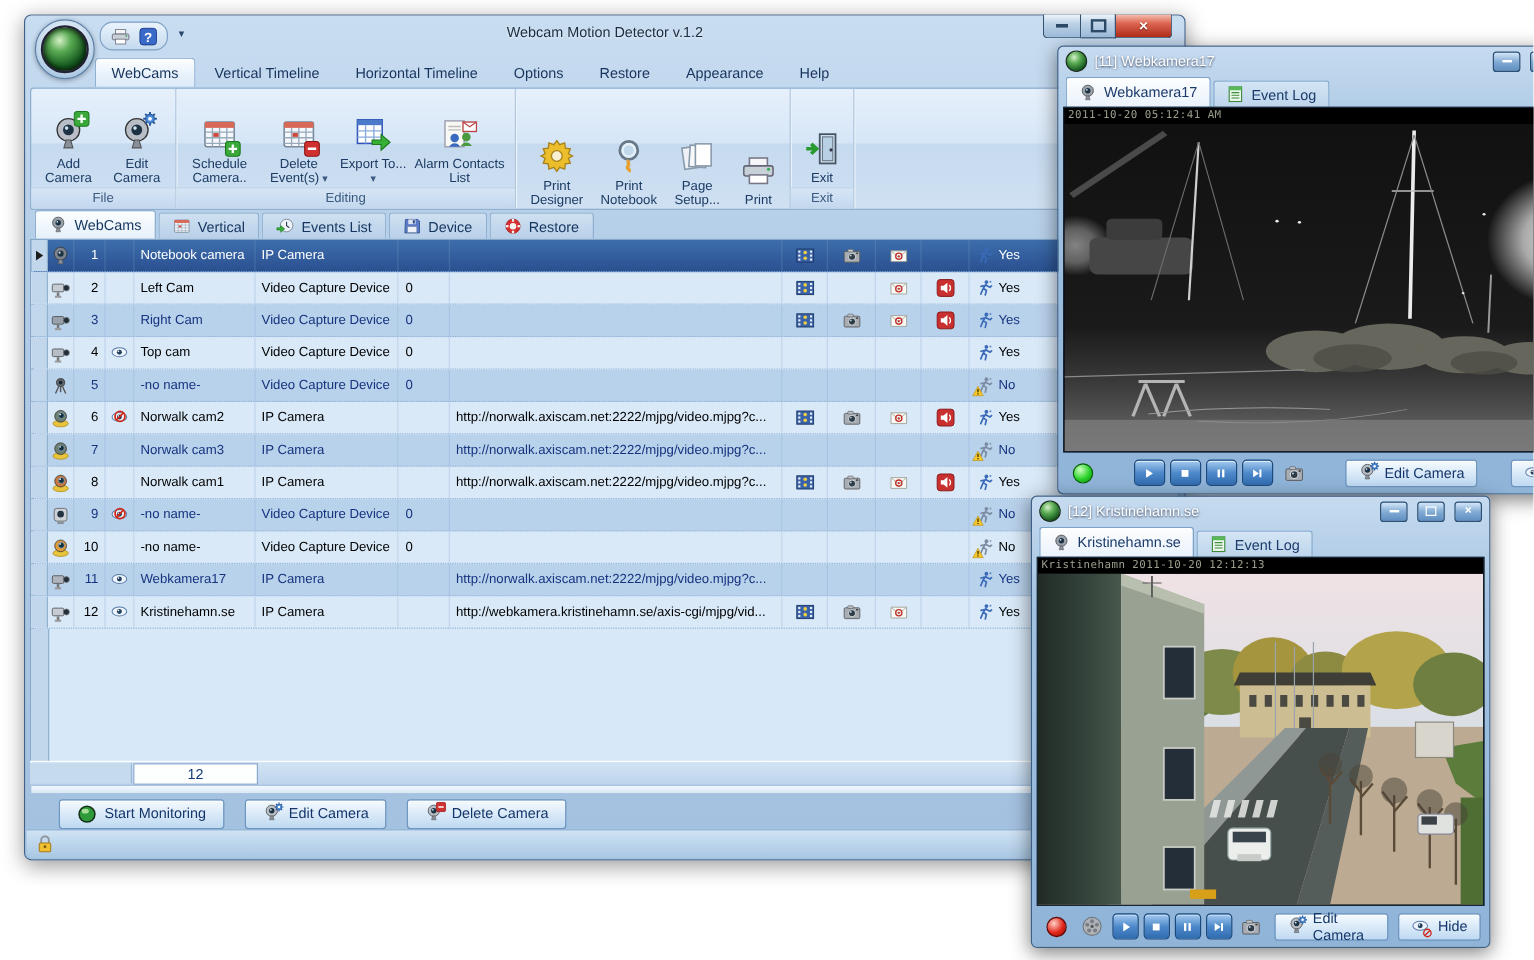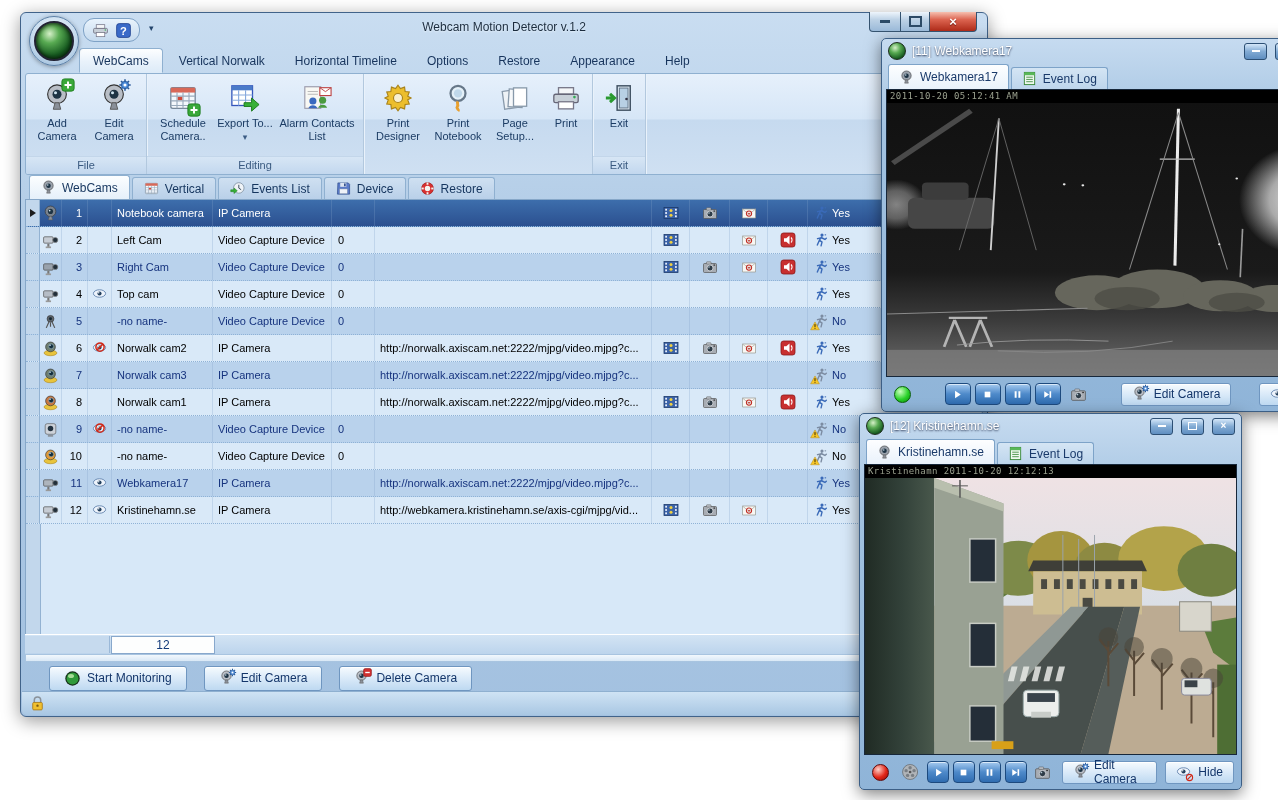--- a/index.html
+++ b/index.html
@@ -32,21 +32,21 @@
 
   
   .menubar{position:absolute;left:58px;top:34px;right:6px;height:26px;display:flex;align-items:flex-end;gap:2px;}
   .mtab{padding:5px 13px 4px;font-size:12px;color:#17345c;border-radius:4px 4px 0 0;border:1px solid transparent;}
   .mtab.active{background:linear-gradient(#fdfeff,#e9f2fb 55%,#ddebf8);border-color:#8fb0d0;border-bottom-color:#ddebf8;}
 
   
   .ribbon{position:absolute;left:4px;right:4px;top:60px;height:100px;border:1px solid #8fb0d0;border-radius:3px;
     background:linear-gradient(#e6f0fb 0%,#d6e6f7 45%,#c6daef 46%,#cfe0f2 100%);display:flex;align-items:stretch;overflow:hidden;}
   .rgroup{display:flex;flex-direction:column;border-right:1px solid #b2c8de;box-shadow:1px 0 0 #e9f2fb;}
-  .rgroup-body{flex:1;display:flex;align-items:flex-start;padding:2px 3px 0;}
+  .rgroup-body{flex:1;display:flex;align-items:flex-end;padding:2px 3px 0;}
   .rgroup-label{height:17px;font-size:11px;color:#3a5a80;text-align:center;line-height:16px;
     background:linear-gradient(#d7e6f5,#c2d7ee);border-top:1px solid #c3d6ea;}
   .rbtn{display:flex;flex-direction:column;align-items:center;padding-top:4px;gap:1px;font-size:11px;color:#1c3c64;
     text-align:center;line-height:1.15;border-radius:3px;}
   .rlabel{white-space:pre-line;}
   .rlabel.dd::after{content:" ▾";font-size:9px;color:#3c5c84}
   .ic32{position:relative;width:36px;height:36px;display:flex;align-items:center;justify-content:center;}
   .ic32 .base{width:30px;height:30px}
   .ic32 .badge{position:absolute;width:14px;height:14px;}
   .badge.tr{top:-2px;right:0}
@@ -400,21 +400,21 @@
             <span class="g-max"></span>
           </div>
         <div class="capbtn close">
             <span class="g-x">×</span>
           </div>
       </div>
     </div>
 
     <div class="menubar">
       <div class="mtab active">WebCams</div>
-      <div class="mtab">Vertical Norwalk</div>
+      <div class="mtab">Vertical Timeline</div>
       <div class="mtab">Horizontal Timeline</div>
       <div class="mtab">Options</div>
       <div class="mtab">Restore</div>
       <div class="mtab">Appearance</div>
       <div class="mtab">Help</div>
     </div>
 
     <div class="ribbon">
       <div class="rgroup">
         <div class="rgroup-body">
@@ -448,20 +448,31 @@
           <div class="rbtn" style="width:66px">
             <span class="ic32">
                 <svg class="base" viewBox="0 0 16 16">
                   <use href="#s-cal"></use>
                 </svg>
                 <svg class="badge br" viewBox="0 0 16 16">
                   <use href="#s-plusb"></use>
                 </svg>
               </span>
             <span class="rlabel">Schedule Camera..</span>
+          </div>
+          <div class="rbtn" style="width:66px">
+            <span class="ic32">
+                <svg class="base" viewBox="0 0 16 16">
+                  <use href="#s-cal"></use>
+                </svg>
+                <svg class="badge br" viewBox="0 0 16 16">
+                  <use href="#s-minusb"></use>
+                </svg>
+              </span>
+            <span class="rlabel dd">Delete Event(s)</span>
           </div>
           <div class="rbtn" style="width:58px">
             <span class="ic32">
                 <svg class="base" viewBox="0 0 16 16">
                   <use href="#s-tablex"></use>
                 </svg>
               </span>
             <span class="rlabel dd">Export To...</span>
           </div>
           <div class="rbtn" style="width:86px">

